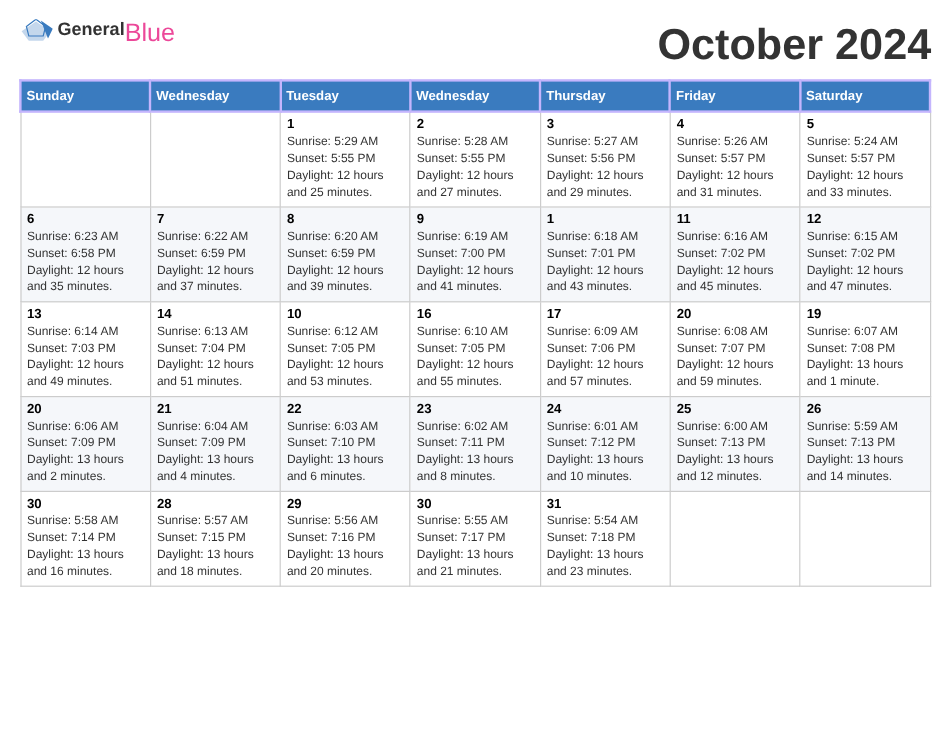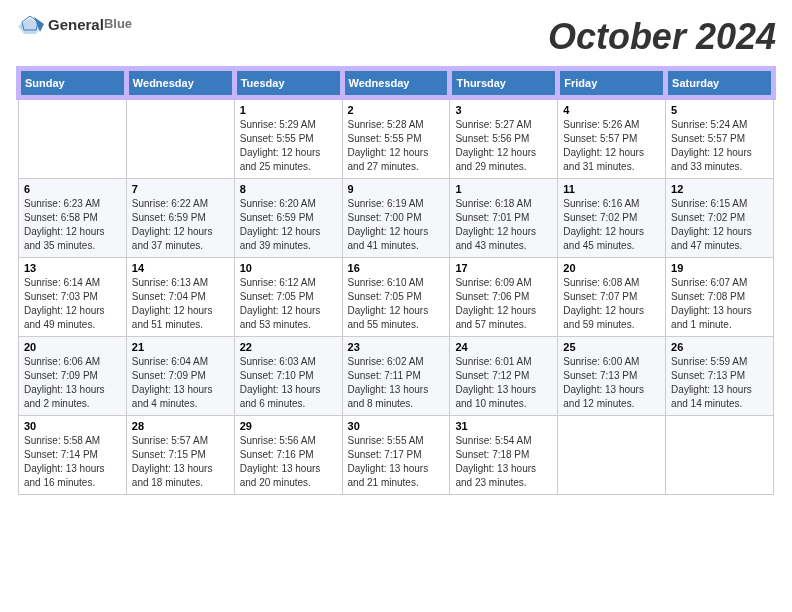--- a/index.html
+++ b/index.html
@@ -14,40 +14,40 @@
       display: flex;
       justify-content: space-between;
       align-items: flex-start;
       margin-bottom: 8px;
     }
     .logo {
       display: flex;
       gap: 4px;
     }
     .logo-text-general { font-size: 15px; font-weight: bold; color: #333; }
-    .logo-text-blue { font-size: 13px; font-weight: bold; color: #737373; }
+    .logo-text-blue { font-size: 21px; font-weight: normal; color: #ec4899; }
     .logo-icon {
       width: 28px; height: 20px;
     }
-    .title-block { text-align: left; font-style: italic; }
+    .title-block { text-align: left; }
     .month-title { font-size: 36px; font-weight: bold; color: #333; }
     .location-subtitle { font-size: 15px; color: #555; margin-top: 2px; }
     .calendar-table {
       width: 100%;
       border-collapse: collapse;
       font-size: 10.5px;
     }
     .calendar-table thead th {
       background: #3a7bbf;
       color: #fff;
       font-weight: bold;
       padding: 6px 4px;
       text-align: left;
       font-size: 11px;
-      border: 5px solid #c4b5fd;
+      border: 2px solid #c4b5fd;
     }
     .calendar-table tbody td {
       border: 1px solid #ccc;
       vertical-align: top;
       padding: 4px 5px;
       width: 108px;
       min-height: 70px;
       background: #fff;
     }
     .calendar-table tbody tr:nth-child(even) td {

